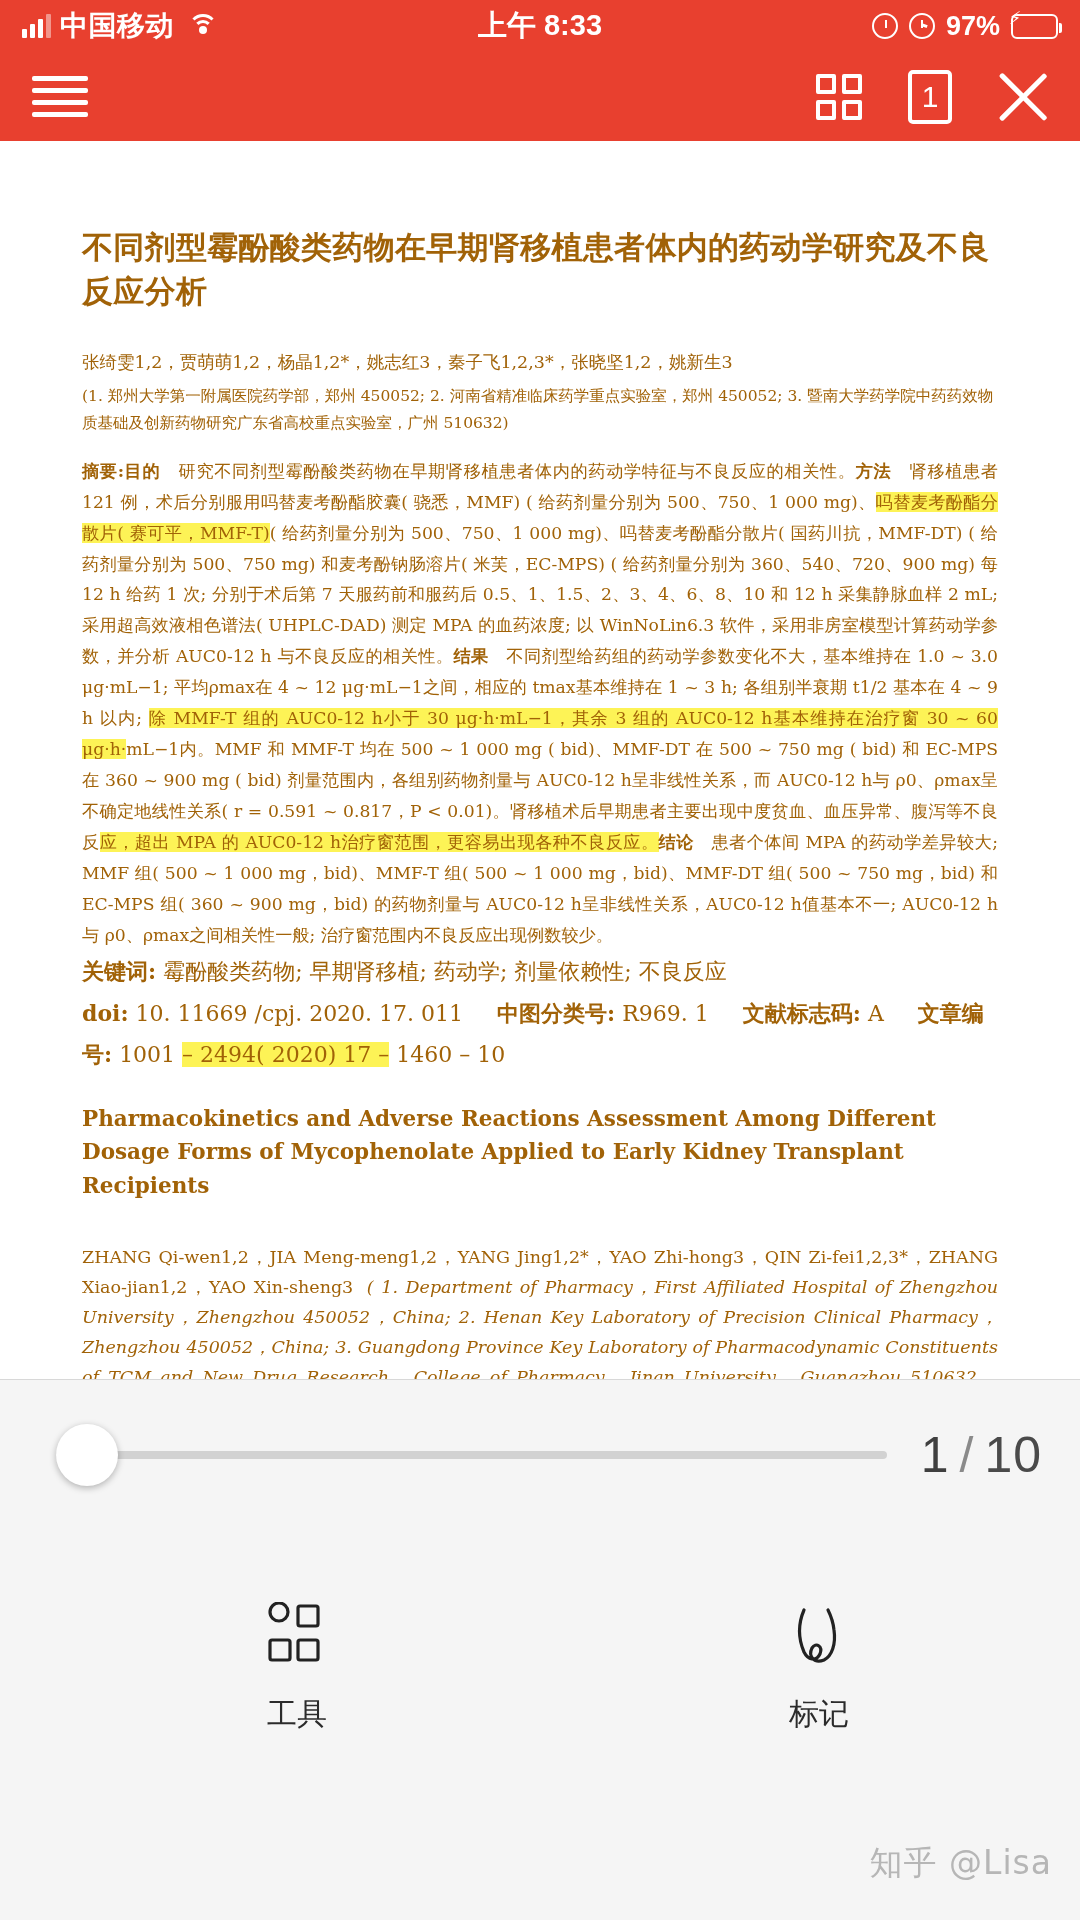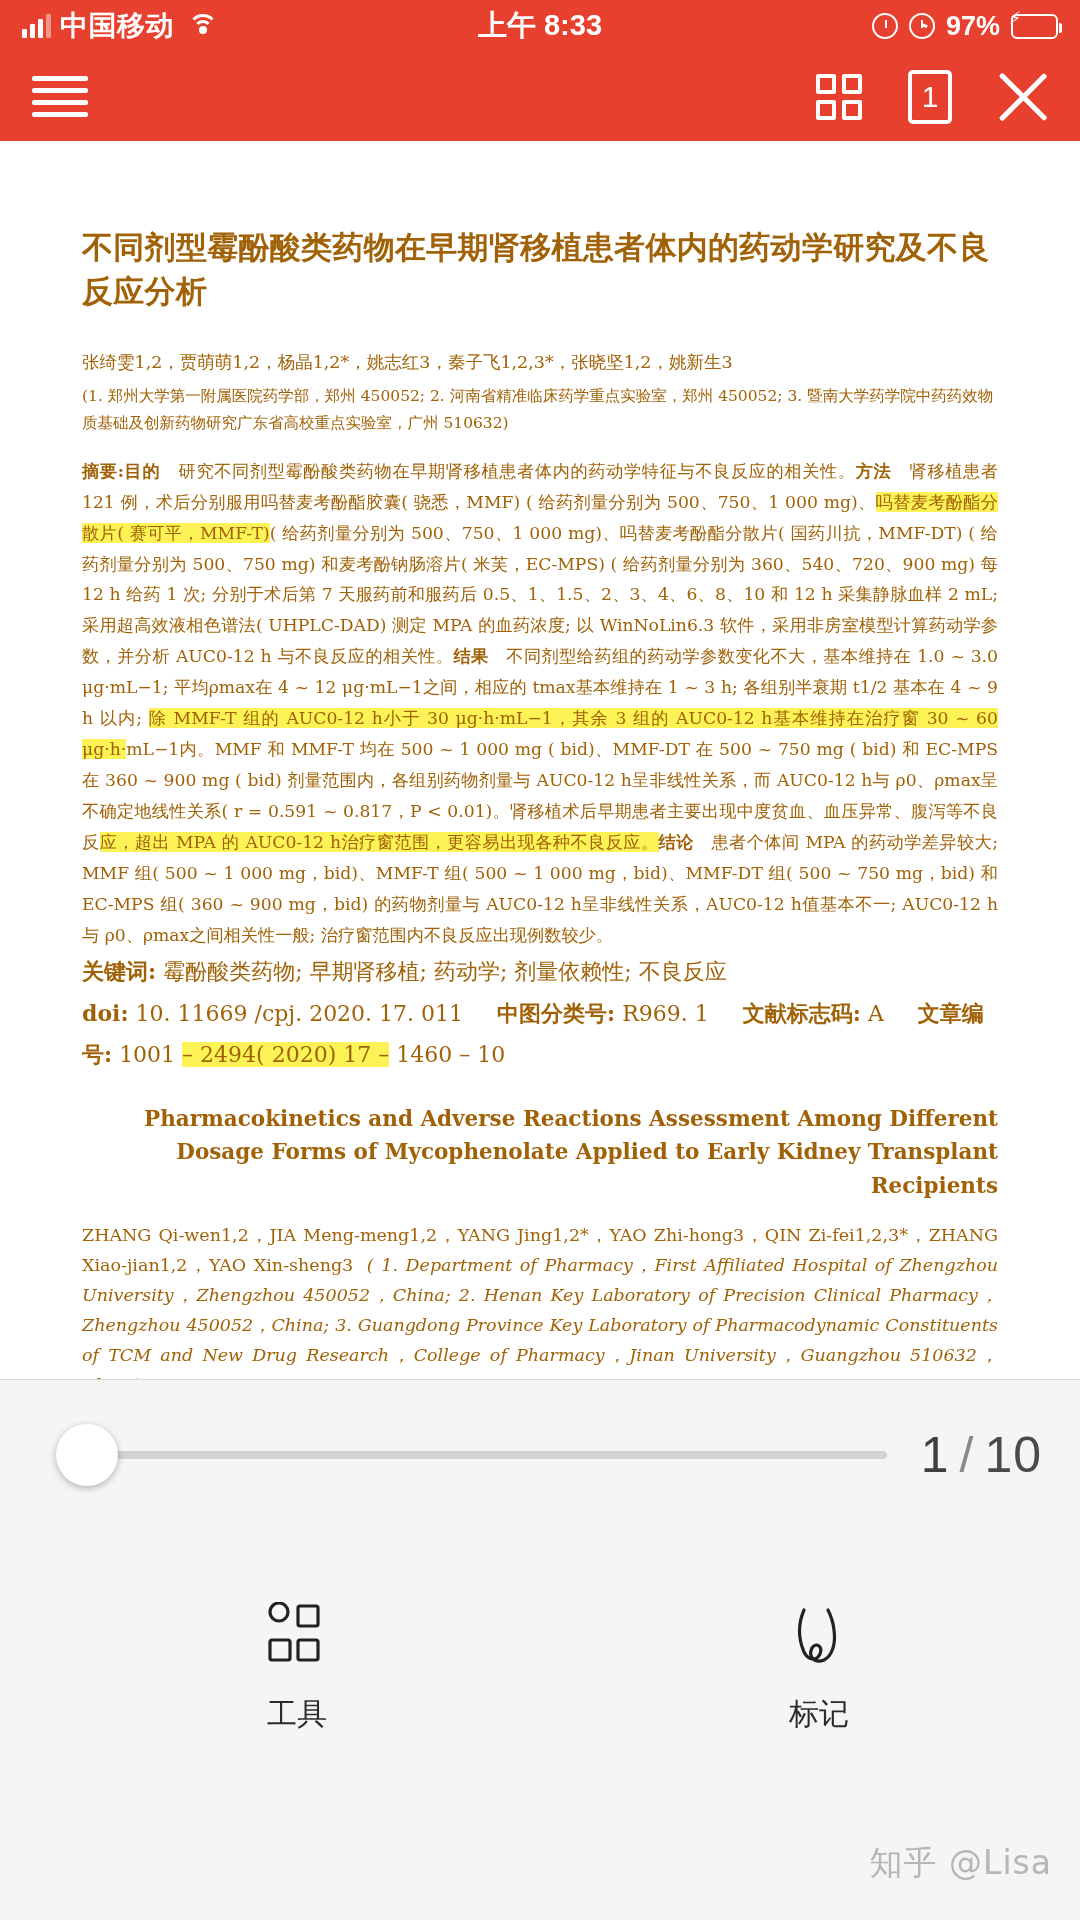--- a/index.html
+++ b/index.html
@@ -127,22 +127,21 @@
     font-size: 22px; line-height: 1.85;
     font-family: "DejaVu Serif", "Liberation Serif", serif;
   }
   .doi-line { margin-bottom: 26px; }
   .doi-line b { font-weight: 700; }
   .doi-line .gap { display:inline-block; width: 34px; }
 
   .title-en {
     font-size: 21.5px; font-weight: 700; line-height: 1.55;
     font-family: "DejaVu Serif", "Liberation Serif", serif;
-    margin-bottom: 18px;
-    text-align: right;
+    margin-bottom: 40px;
   }
   .authors-en {
     font-size: 17.5px; line-height: 1.72; text-align: justify;
     font-family: "DejaVu Serif", "Liberation Serif", serif;
     margin-bottom: 22px;
   }
   .authors-en i { font-style: italic; margin-left: 6px; }
 
   
   .bottom-area { background: #f5f5f5; height: 540px; position: relative; }

